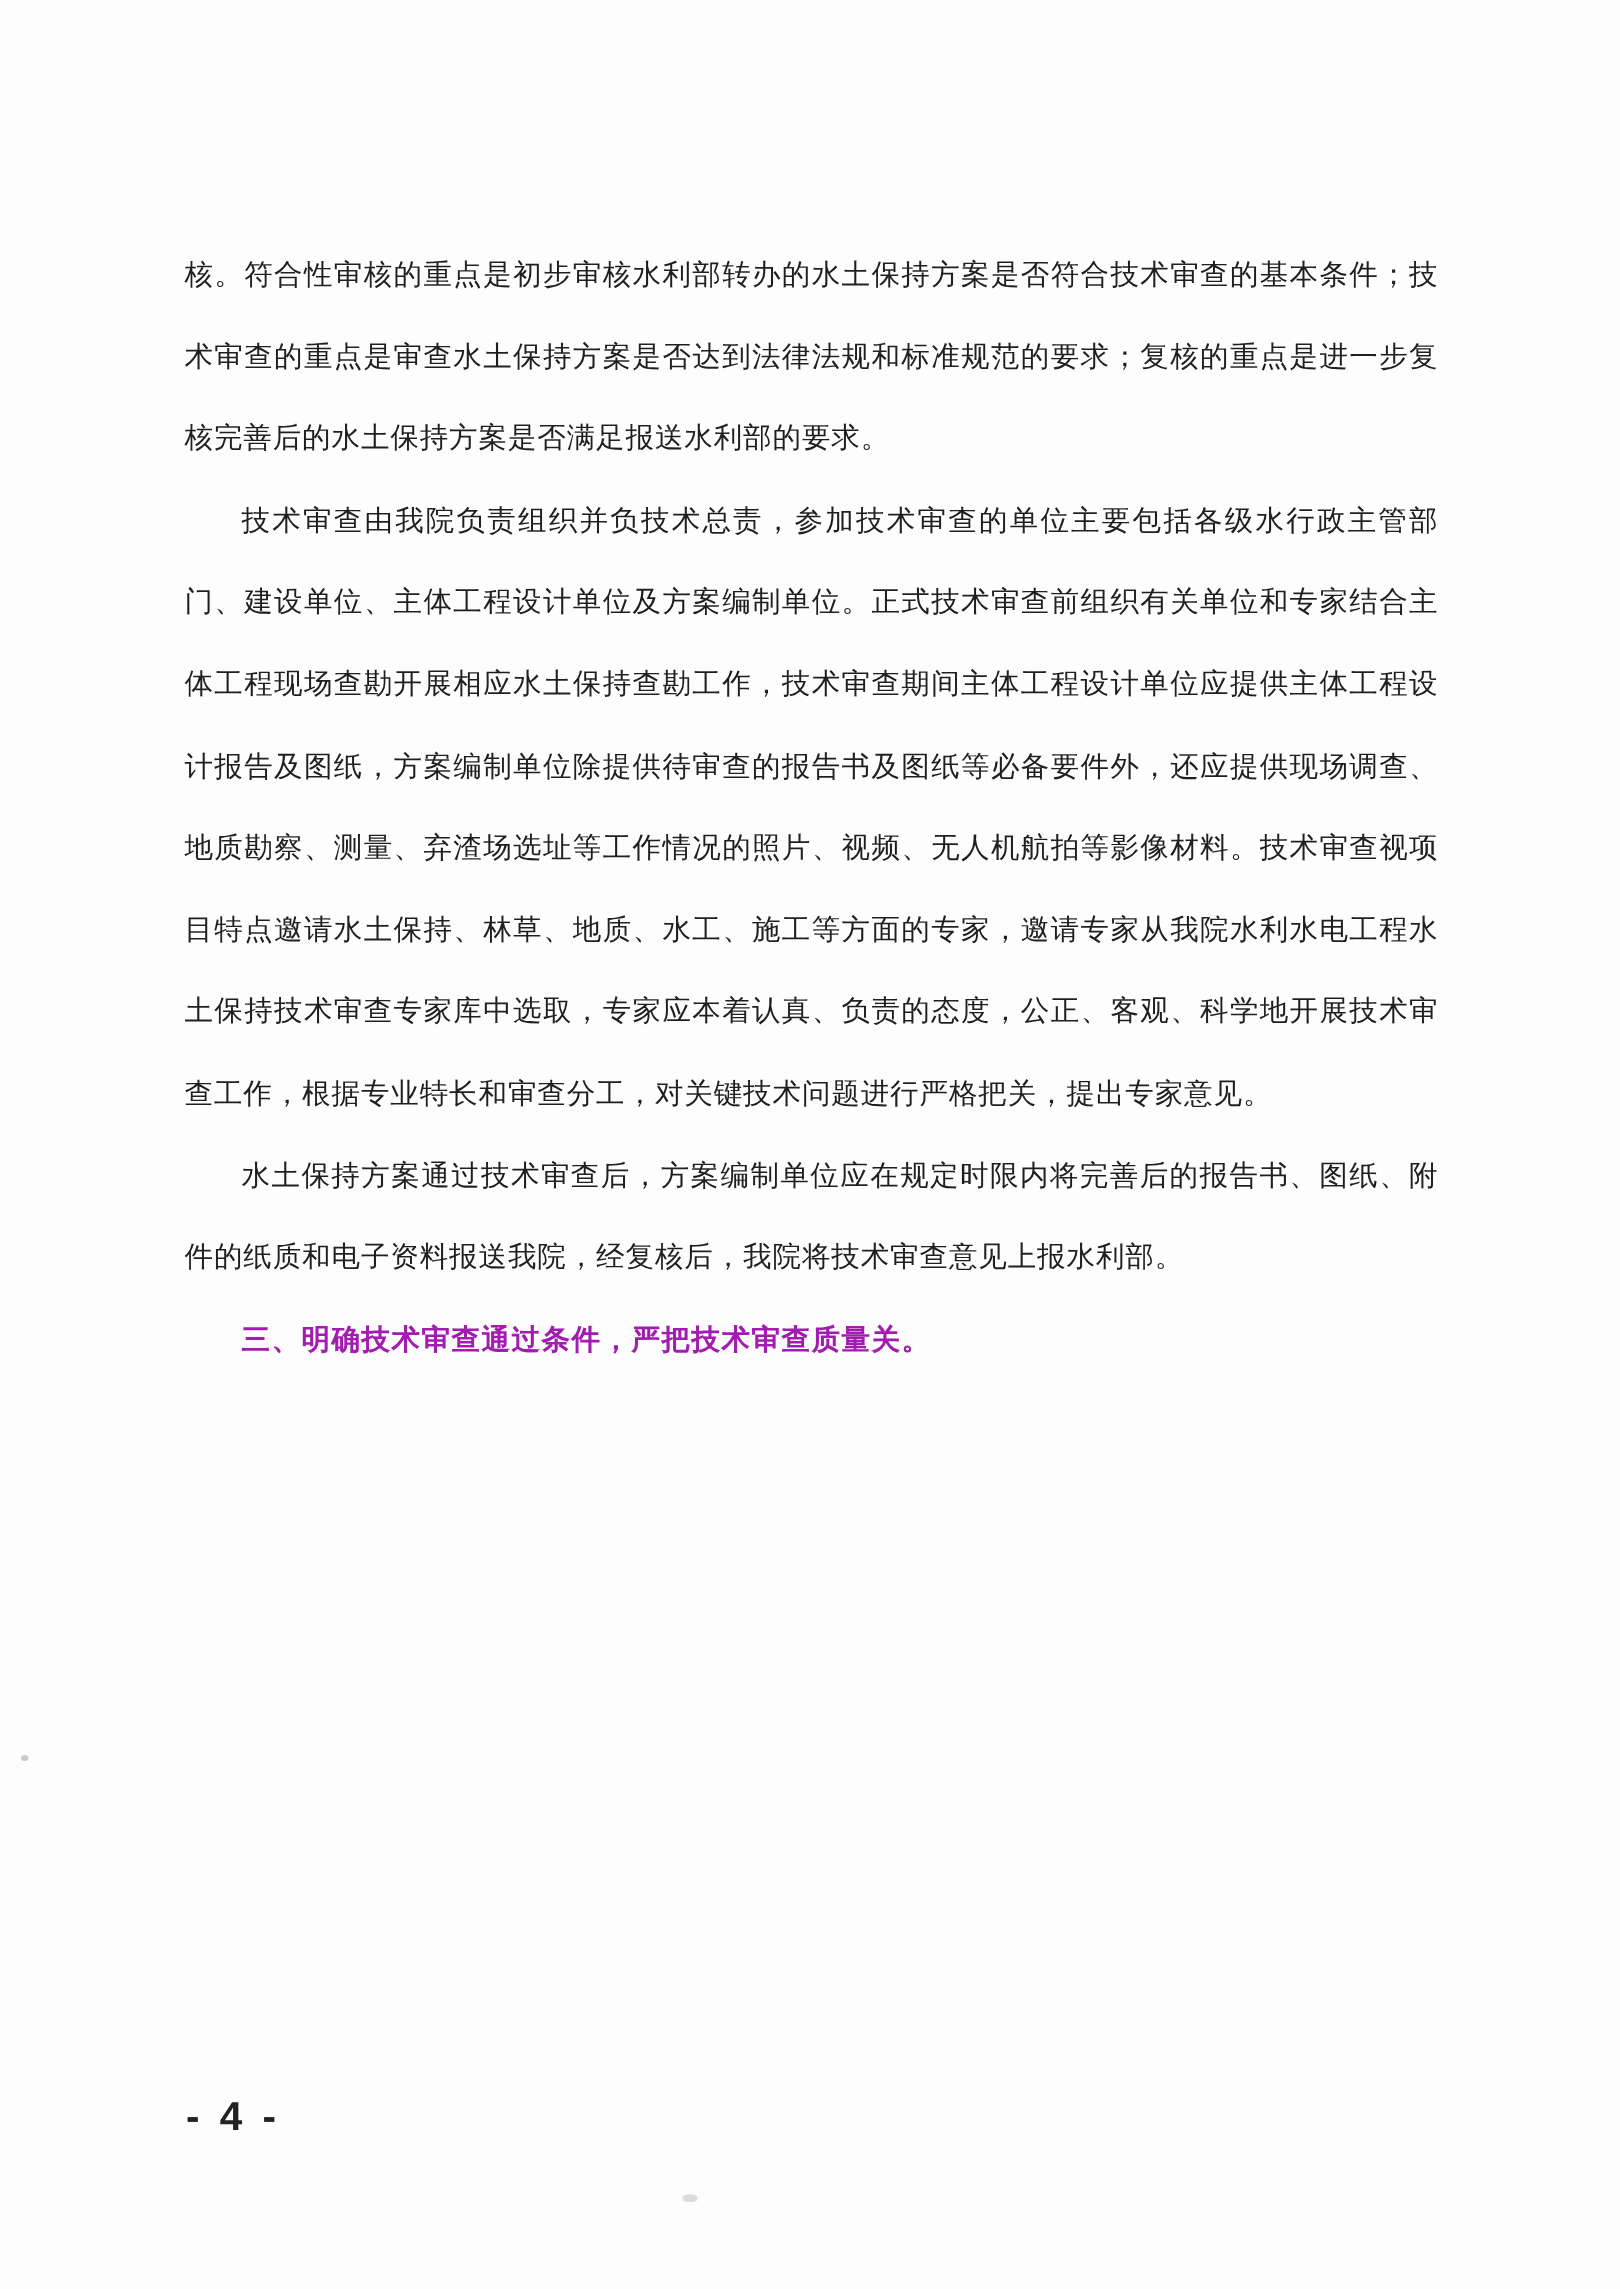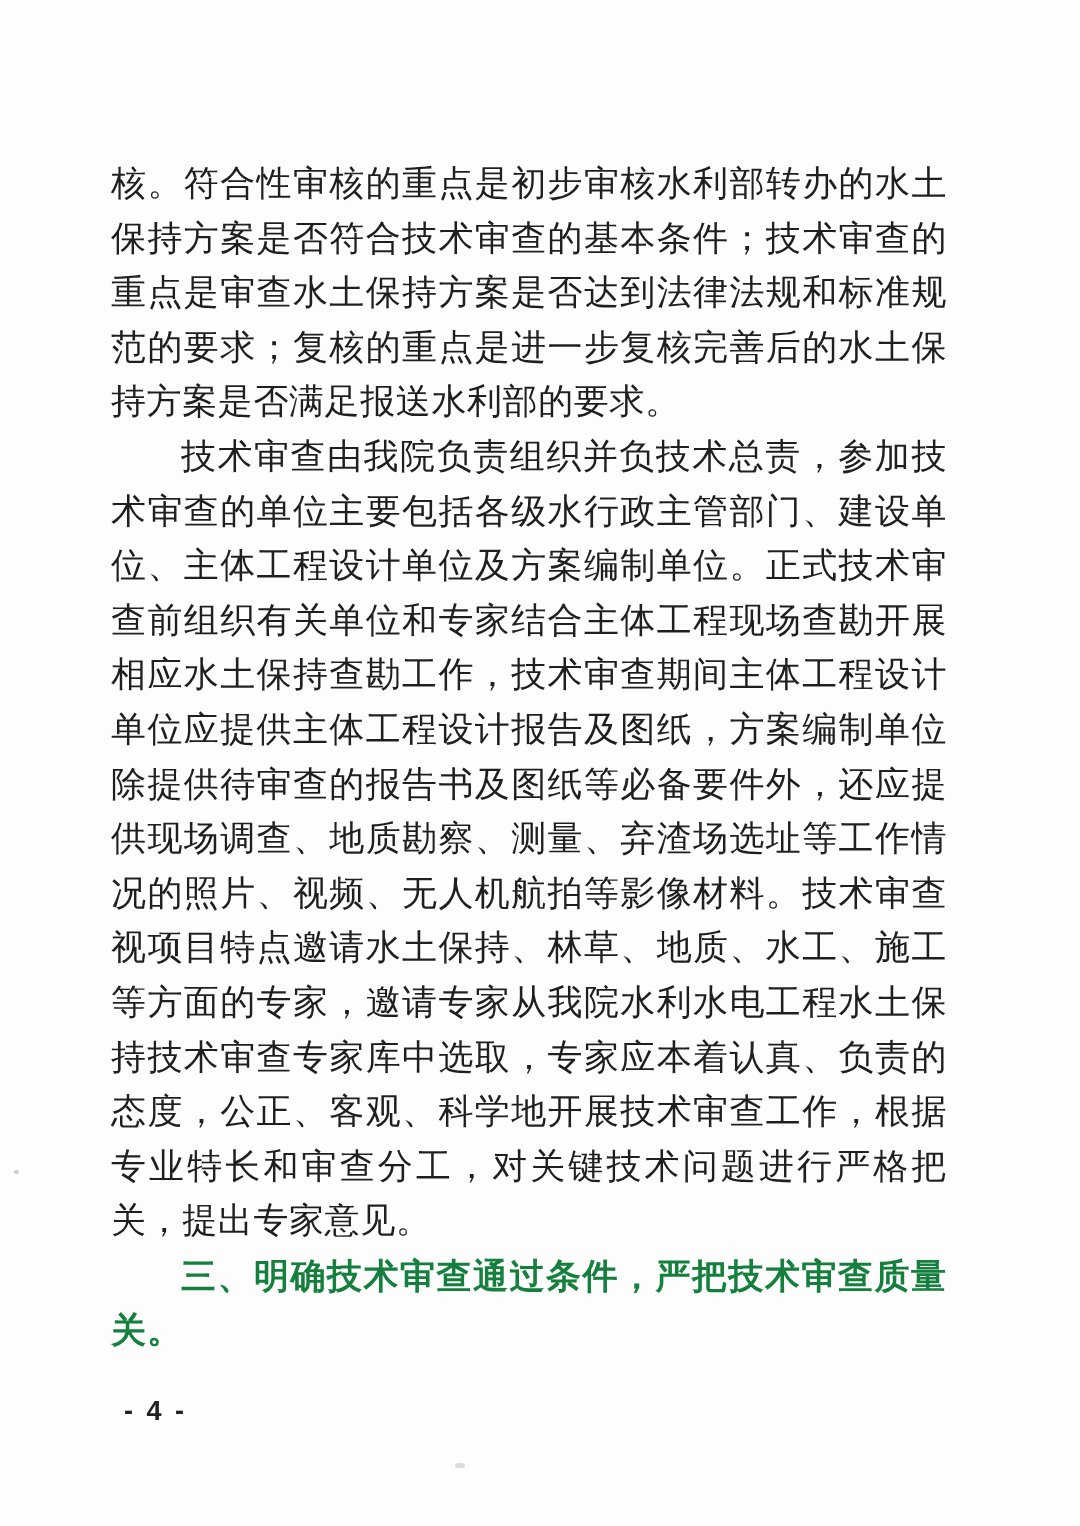--- a/index.html
+++ b/index.html
@@ -10,41 +10,41 @@
   .page {
     position: relative;
     width: 1080px;
     height: 1526px;
     background: #fdfdfd;
     overflow: hidden;
     font-family: "Liberation Serif", "DejaVu Serif", serif;
   }
   .text-block {
     position: absolute;
-    left: 111px;
+    left: 123px;
     top: 157px;
     width: 836px;
-    font-size: 35px;
+    font-size: 19px;
     letter-spacing: 0.6px;
     line-height: 54.6px;
     color: #1f1f1f;
     text-align: justify;
     text-justify: inter-character;
   }
   .para {
     margin: 0;
     text-indent: 0;
   }
   .para.indent {
     text-indent: 2em;
   }
   .para.heading {
-    font-family: Liberation Sans, sans-serif;
+    font-family: Liberation Mono, monospace;
     font-weight: bold;
-    color: #15803d;
+    color: #a21caf;
     letter-spacing: 1px;
   }
   .page-number {
     position: absolute;
     left: 124px;
     top: 1396px;
     font-size: 27px;
     letter-spacing: 3px;
     color: #222222;
     font-family: "Liberation Sans", "DejaVu Sans", sans-serif;
@@ -72,20 +72,21 @@
     border-radius: 40%;
   }
 </style>
 </head>
 <body>
 
 <div class="page">
   <div class="text-block">
     <p class="para">核。符合性审核的重点是初步审核水利部转办的水土保持方案是否符合技术审查的基本条件；技术审查的重点是审查水土保持方案是否达到法律法规和标准规范的要求；复核的重点是进一步复核完善后的水土保持方案是否满足报送水利部的要求。</p>
     <p class="para indent">技术审查由我院负责组织并负技术总责，参加技术审查的单位主要包括各级水行政主管部门、建设单位、主体工程设计单位及方案编制单位。正式技术审查前组织有关单位和专家结合主体工程现场查勘开展相应水土保持查勘工作，技术审查期间主体工程设计单位应提供主体工程设计报告及图纸，方案编制单位除提供待审查的报告书及图纸等必备要件外，还应提供现场调查、地质勘察、测量、弃渣场选址等工作情况的照片、视频、无人机航拍等影像材料。技术审查视项目特点邀请水土保持、林草、地质、水工、施工等方面的专家，邀请专家从我院水利水电工程水土保持技术审查专家库中选取，专家应本着认真、负责的态度，公正、客观、科学地开展技术审查工作，根据专业特长和审查分工，对关键技术问题进行严格把关，提出专家意见。</p>
+    <p class="para indent">水土保持方案通过技术审查后，方案编制单位应在规定时限内将完善后的报告书、图纸、附件的纸质和电子资料报送我院，经复核后，我院将技术审查意见上报水利部。</p>
     <p class="para indent heading">三、明确技术审查通过条件，严把技术审查质量关。</p>
   </div>
 
   <div class="page-number">- 4 -</div>
 
   <div class="speck1"></div>
   <div class="speck2"></div>
 </div>
 
 </body></html>

